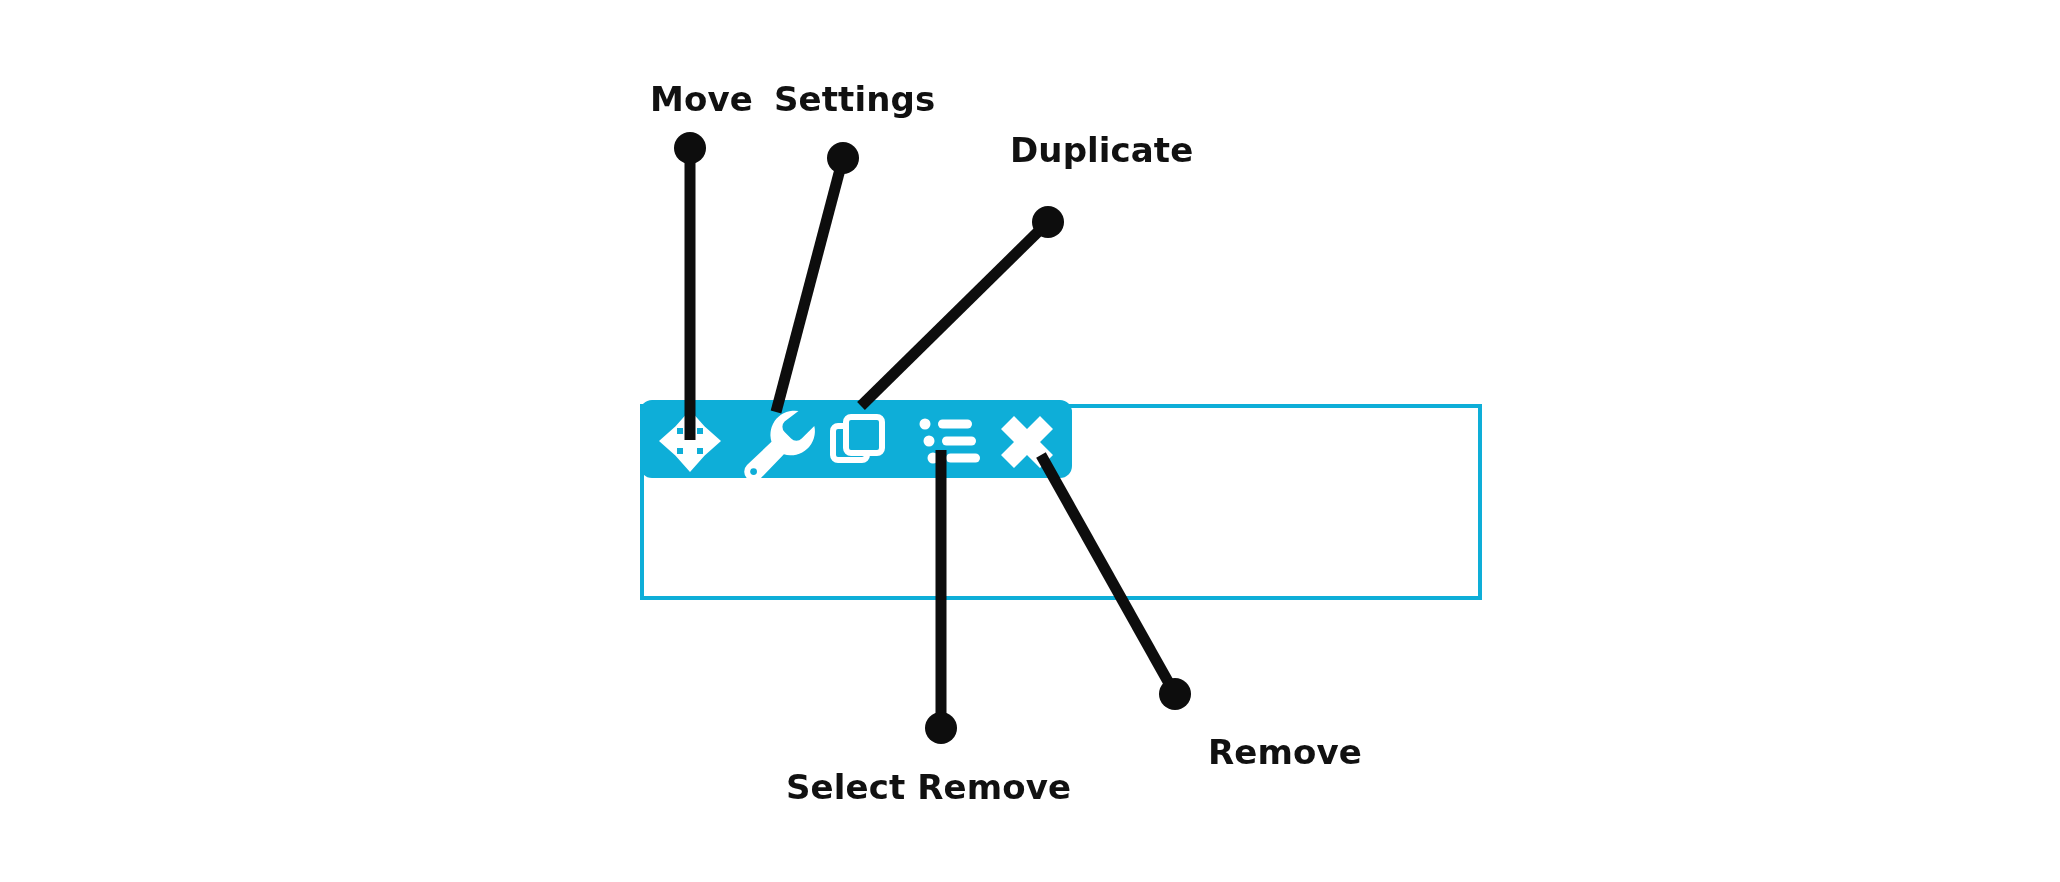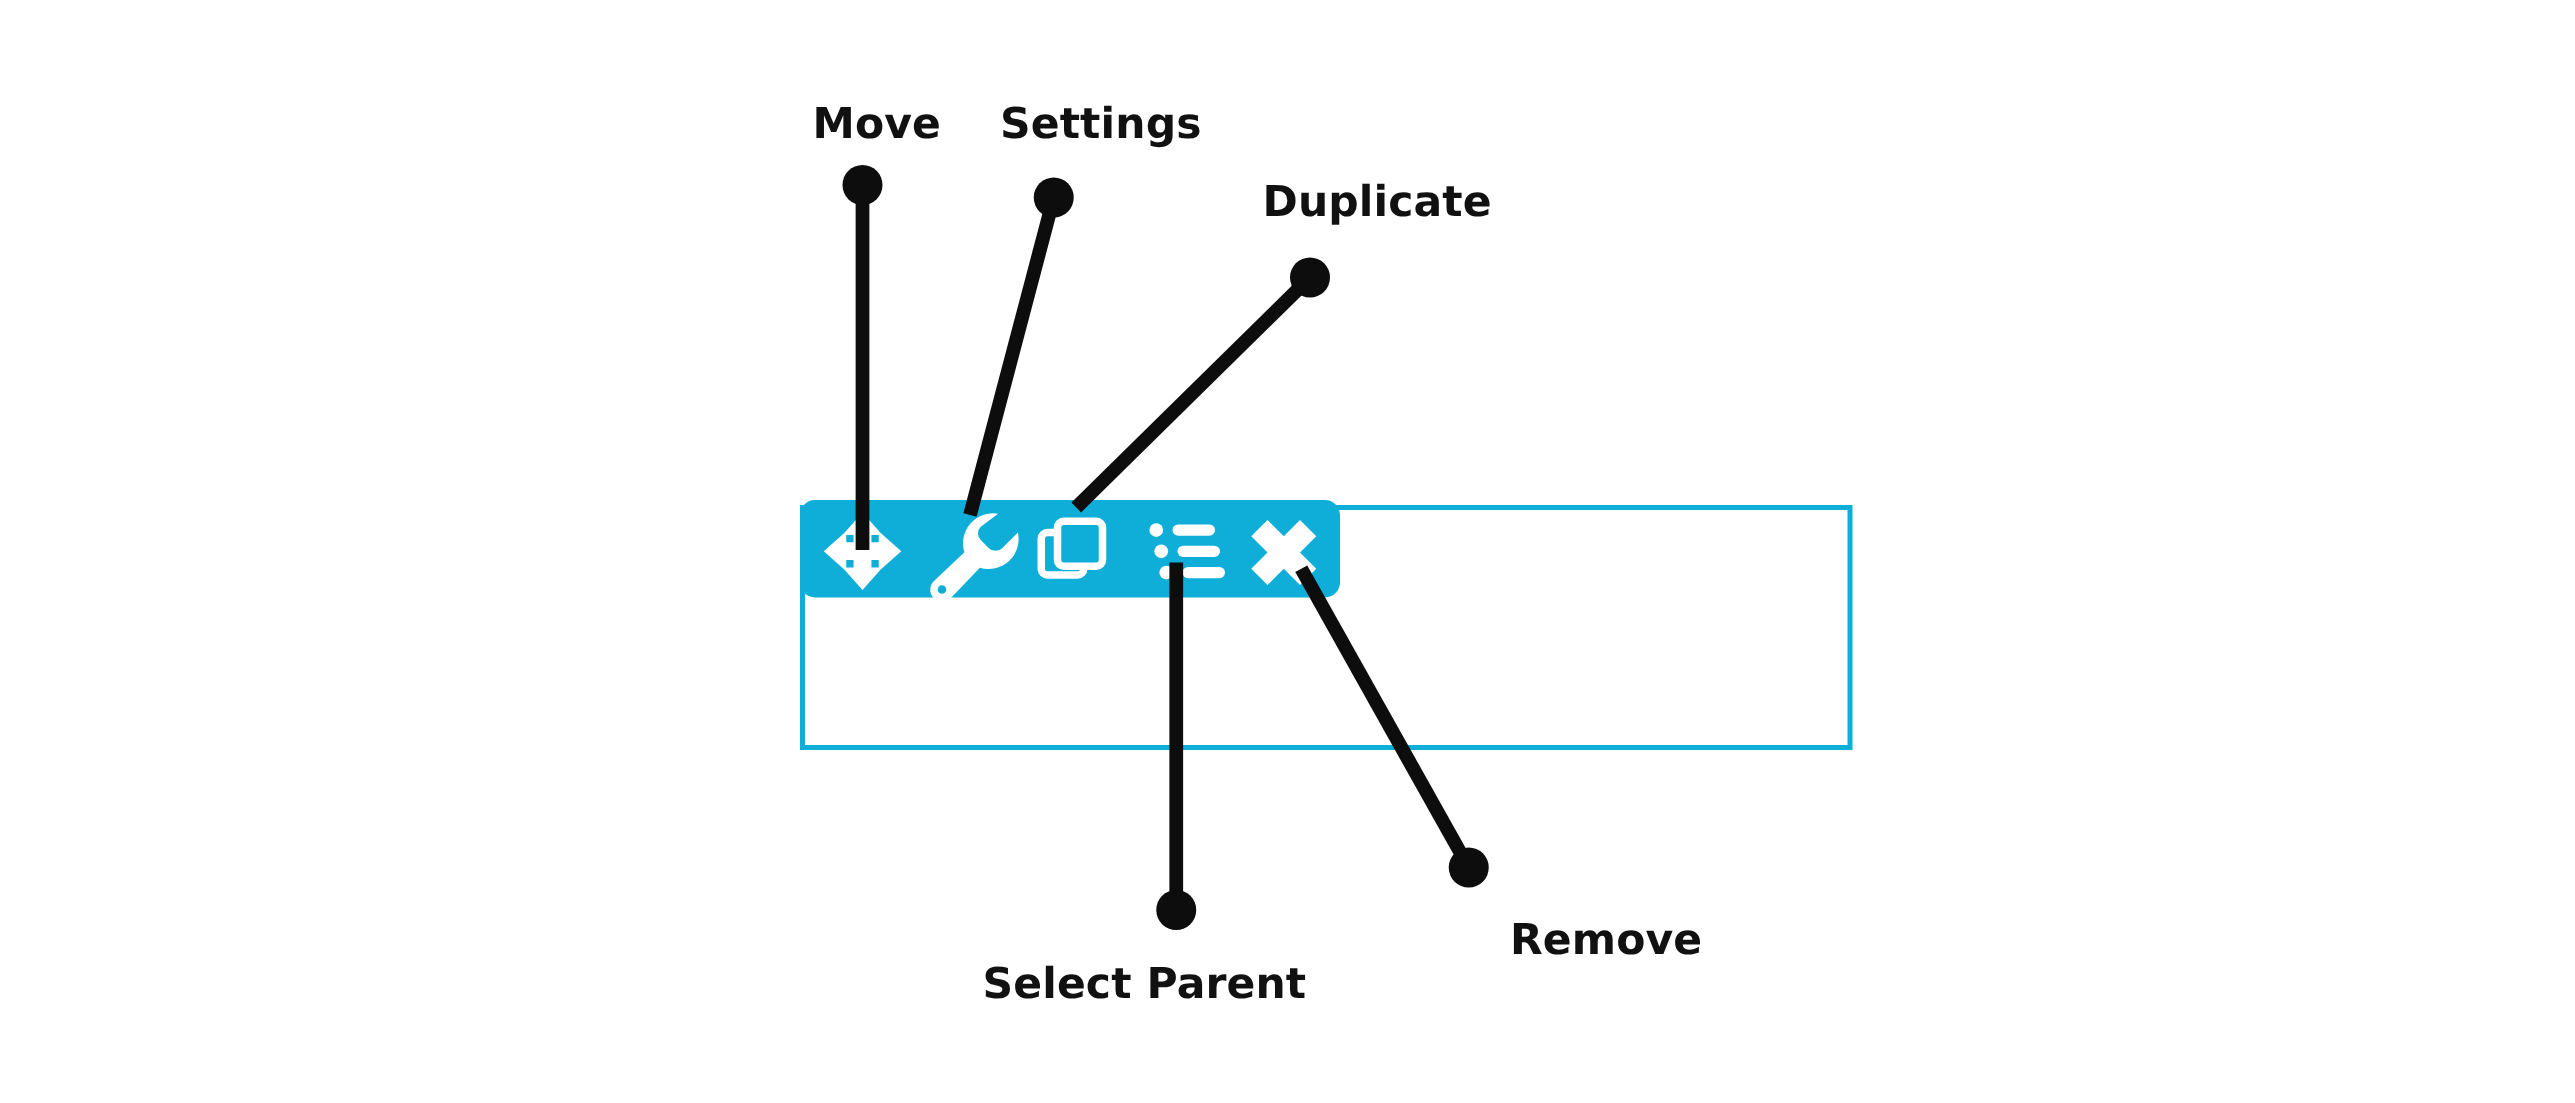--- a/index.html
+++ b/index.html
@@ -30,22 +30,22 @@
     font-family: "DejaVu Sans", "Liberation Sans", sans-serif;
     font-weight: 700;
     font-size: 34px;
     line-height: 1;
     color: #111111;
     letter-spacing: 0.1px;
     white-space: nowrap;
     user-select: none;
   }
   #label-move      { left: 650px;  top: 82px;  }
-  #label-settings  { left: 800px;  top: 82px;  }
-  #label-duplicate { left: 1010px; top: 145px; }
+  #label-settings  { left: 774px;  top: 82px;  }
+  #label-duplicate { left: 1010px; top: 133px; }
   #label-selectparent { left: 786px; top: 770px; }
   #label-remove    { left: 1208px; top: 735px; }
 </style>
 </head>
 <body>
 
 <div id="stage">
 
   <svg id="diagram" viewBox="0 0 2060 882">
 
@@ -122,17 +122,17 @@
     </g>
 
   </svg>
 
   <div class="callout-label" id="label-move">Move</div>
 
   <div class="callout-label" id="label-settings">Settings</div>
 
   <div class="callout-label" id="label-duplicate">Duplicate</div>
 
-  <div class="callout-label" id="label-selectparent">Select Parent</div>
+  <div class="callout-label" id="label-selectparent">Select Remove</div>
 
   <div class="callout-label" id="label-remove">Remove</div>
 
 </div>
 
 </body></html>

